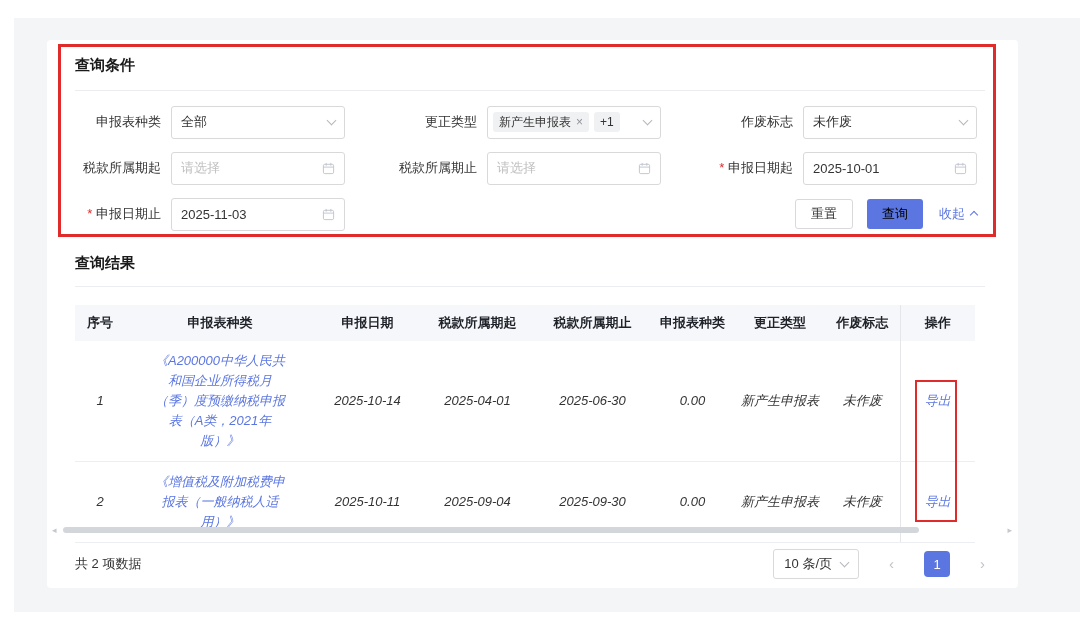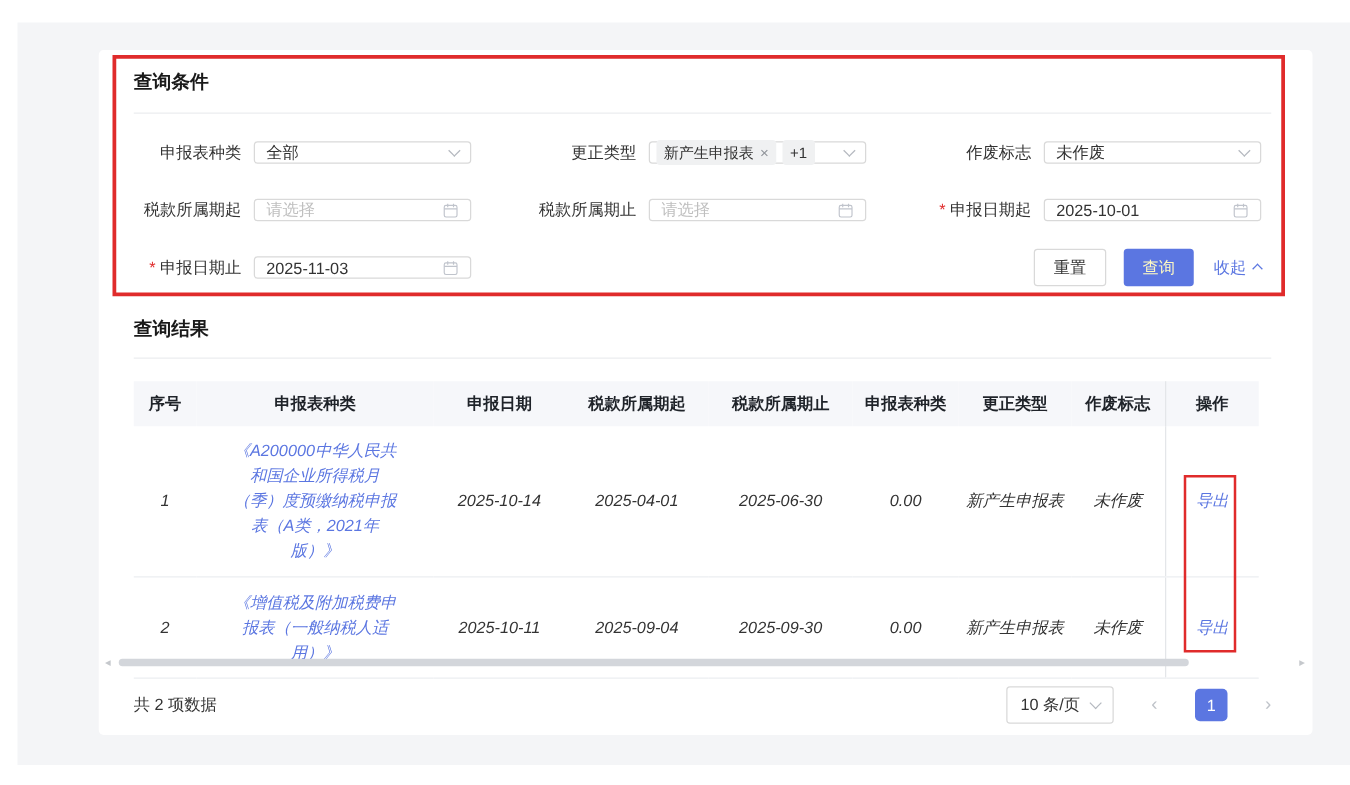--- a/index.html
+++ b/index.html
@@ -1,19 +1,19 @@
 <!DOCTYPE html>
 <html><head>
 <meta charset="utf-8">
 <style>
   * { margin:0; padding:0; box-sizing:border-box; }
   html,body { width:1080px; height:628px; background:#ffffff; overflow:hidden;
     font-family:"Liberation Sans","DejaVu Sans",sans-serif; }
   .bg-band { position:absolute; left:14px; top:18px; width:1066px; height:594px; background:#f4f5f7; }
-  .card { position:absolute; left:47px; top:40px; width:971px; height:548px; background:#ffffff; border-radius:4px;margin-left:32px; }
+  .card { position:absolute; left:47px; top:40px; width:971px; height:548px; background:#ffffff; border-radius:4px; }
 
   
   .anno1 { position:absolute; left:11px; top:4px; width:938px; height:193px;
     border:3px solid #E02B2B; z-index:9; pointer-events:none; }
   .anno2 { position:absolute; left:868px; top:340px; width:42px; height:142px;
     border:2px solid #E02B2B; z-index:9; pointer-events:none; }
 
   
   .sec-title { position:absolute; left:28px; font-size:15px; font-weight:700; color:#1a1a1a; }
   .t1 { top:16px; }
@@ -21,36 +21,36 @@
   .divider { position:absolute; left:28px; width:910px; border-top:1px solid #ebedf0; }
   .d1 { top:50px; }
   .d2 { top:246px; }
 
   
   .form { position:absolute; left:28px; top:67px; width:915px; }
   .frow { display:flex; align-items:center; height:30px; margin-bottom:16px; }
   .fcell { display:flex; align-items:center; width:270px; margin-right:46px; flex:0 0 auto; }
   .flabel { width:86px; text-align:right; margin-right:10px; font-size:13px; color:#333; white-space:nowrap; flex:0 0 86px; }
   .req::before { content:"* "; color:#E02B2B; }
-  .ibox { width:180px; height:18px; border:1px solid #d9d9d9; border-radius:3px; background:#fff;
+  .ibox { width:180px; height:33px; border:1px solid #d9d9d9; border-radius:3px; background:#fff;
     display:flex; align-items:center; padding:0 9px; font-size:13px; color:#333; cursor:pointer; }
   .ibox .grow { flex:1; overflow:hidden; white-space:nowrap; }
   .placeholder { color:#bfbfbf; }
   .chev-down { width:7px; height:7px; border-right:1.5px solid #b4b8bf; border-bottom:1.5px solid #b4b8bf;
     transform:rotate(45deg); margin-top:-3px; flex:0 0 auto; }
   .cal-icon { flex:0 0 auto; display:flex; }
   .tag { background:#f0f1f2; border-radius:3px; height:20px; display:flex; align-items:center;
     padding:0 6px; font-size:12px; color:#333; margin-right:5px; white-space:nowrap; }
   .tag .x { margin-left:5px; color:#8f9399; font-size:12px; cursor:pointer; }
   .multi { padding:0 9px 0 5px; }
 
   .btn-cell { display:flex; align-items:center; justify-content:flex-end; width:270px; }
   .btn { height:30px; border-radius:3px; font-size:13px; padding:0 15px; display:flex; align-items:center; cursor:pointer; }
   .btn-plain { border:1px solid #d9d9d9; background:#fff; color:#333; margin-right:14px; }
-  .btn-primary { border:none; background:#5B76E1; color:#fef9c3; margin-right:16px; }
+  .btn-primary { border:none; background:#5B76E1; color:#000000; margin-right:16px; }
   .link { color:#5B76E1; font-size:13px; cursor:pointer; display:flex; align-items:center; }
   .chev-up { width:6px; height:6px; border-left:1.5px solid #5B76E1; border-top:1.5px solid #5B76E1;
     transform:rotate(45deg); margin-left:6px; margin-top:2px; }
 
   
   .rtable { position:absolute; left:28px; top:265px; width:900px; border-collapse:collapse; table-layout:fixed; }
   .rtable th { background:#f6f7fa; height:36px; font-size:13px; font-weight:700; color:#1f2329; text-align:center; padding:0 4px; }
   .rtable td { font-size:13px; color:#333; text-align:center; padding:10px 4px; line-height:20px;
     border-bottom:1px solid #eceef1; vertical-align:middle;font-style:italic; }
   .rtable th:last-child, .rtable td:last-child { border-left:1px solid #e4e6e9; }

